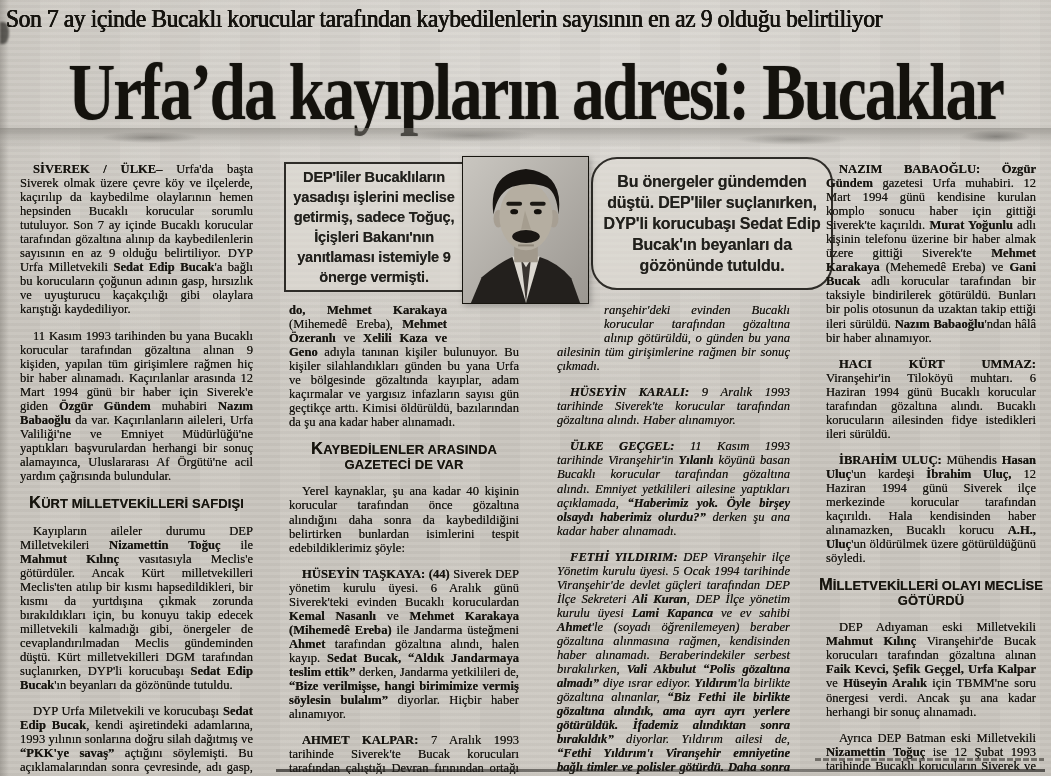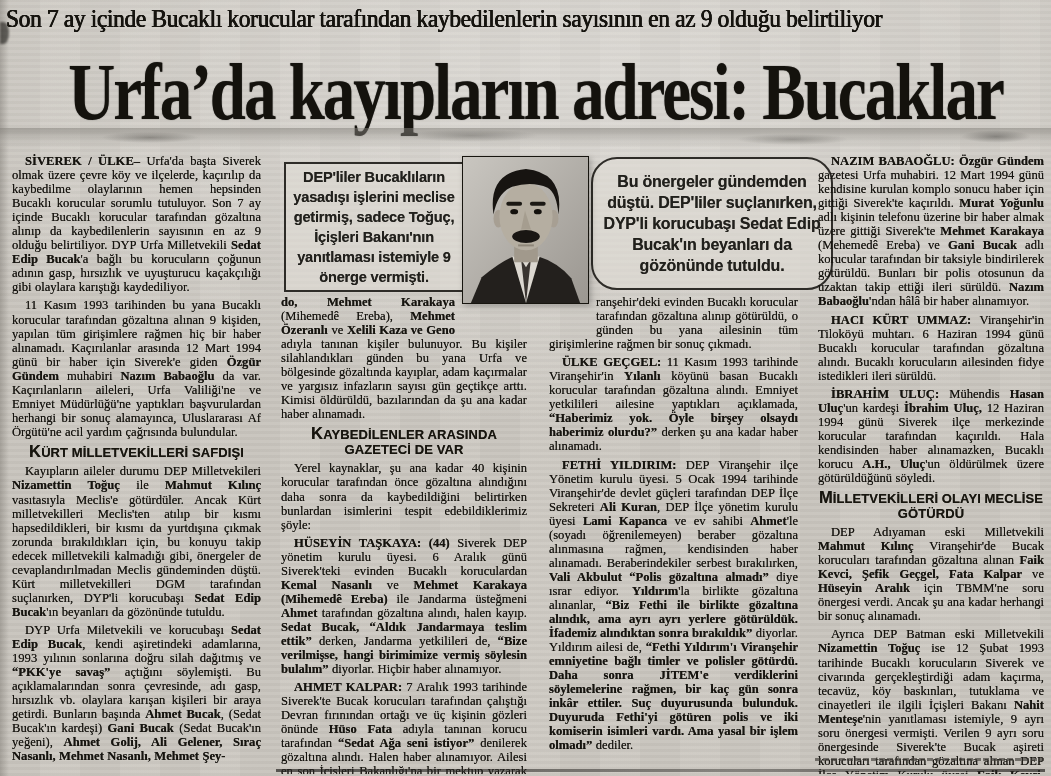--- a/index.html
+++ b/index.html
@@ -52,24 +52,24 @@
   .photo{
     position:absolute;left:462px;top:156px;width:127px;height:148px;margin:0;
     box-sizing:border-box;border:1.5px solid #17150f;background:#b3afa8;z-index:2;
     box-shadow:2px 2px 6px rgba(0,0,0,.25);
   }
   .photo svg{width:100%;height:100%;display:block;}
   .cols{position:absolute;left:8px;top:150px;right:5px;bottom:0;}
   .col{position:absolute;top:0;bottom:2px;overflow:hidden;text-align:justify;}
   .col1{left:0;width:257px;}
   .col2{left:269px;width:254px;padding-top:141px;box-sizing:border-box;}
-  .col3{left:537px;width:257px;padding-top:141px;box-sizing:border-box;}
+  .col3{left:537px;width:257px;padding-top:141px;box-sizing:border-box;font-style:italic;}
   .col4{left:806px;width:234px;}
   .para{
-    margin:4px;font-size:12.6px;line-height:14.05px;text-indent:13px;word-spacing:.2px;
+    margin:12px;font-size:12.6px;line-height:14.05px;text-indent:13px;word-spacing:.2px;
     text-shadow:0 0 .4px rgba(22,20,16,.75);
   }
   .noind{text-indent:0;}
   .cut-r{float:right;width:72px;height:29px;}
   .cut-l{float:left;width:47px;height:29px;}
   .subhead{
     margin:5px 2px 3px;font-family:"Liberation Sans",sans-serif;font-weight:700;
     font-size:13px;line-height:14.5px;text-align:center;text-indent:0;
     letter-spacing:.1px;color:#17150e;text-shadow:0 0 .4px rgba(20,18,14,.7);
   }
@@ -137,28 +137,29 @@
       </div>
     <div class="col col2">
         <p class="para noind"><span class="cut-r"></span><b>do, Mehmet Karakaya</b> (Mihemedê Ereba), <b>Mehmet Özeranlı</b> ve <b>Xelili Kaza ve Geno</b> adıyla tanınan kişiler bulunuyor. Bu kişiler silahlandıkları günden bu yana Urfa ve bölgesinde gözaltında kayıplar, adam kaçırmalar ve yargısız infazların sayısı gün geçtikçe arttı. Kimisi öldürüldü, bazılarından da şu ana kadar haber alınamadı.</p>
         <h3 class="subhead">KAYBEDİLENLER ARASINDA GAZETECİ DE VAR</h3>
         <p class="para">Yerel kaynaklar, şu ana kadar 40 kişinin korucular tarafından önce gözaltına alındığını daha sonra da kaybedildiğini belirtirken bunlardan isimlerini tespit edebildiklerimiz şöyle:</p>
         <p class="para"><b>HÜSEYİN TAŞKAYA: (44)</b> Siverek DEP yönetim kurulu üyesi. 6 Aralık günü Siverek'teki evinden Bucaklı koruculardan <b>Kemal Nasanlı</b> ve <b>Mehmet Karakaya (Mihemedê Ereba)</b> ile Jandarma üsteğmeni <b>Ahmet</b> tarafından gözaltına alındı, halen kayıp. <b>Sedat Bucak, “Aldık Jandarmaya teslim ettik”</b> derken, Jandarma yetkilileri de, <b>“Bize verilmişse, hangi birimimize vermiş söylesin bulalım”</b> diyorlar. Hiçbir haber alınamıyor.</p>
         <p class="para"><b>AHMET KALPAR:</b> 7 Aralık 1993 tarihinde Siverek'te Bucak korucuları tarafından çalıştığı Devran fırınından ortağı ve üç kişinin gözleri önünde <b>Hüso Fata</b> adıyla tanınan korucu tarafından <b>“Sedat Ağa seni istiyor”</b> denilerek gözaltına alındı. Halen haber alınamıyor. Ailesi en son İçişleri Bakanlığı'na bir mektup yazarak <b>“dirisi zaten imkansız, ölüsünü istiyoruz”</b> dedi, hala bulunamadı.</p>
       </div>
     <div class="col col3">
         <p class="para noind"><span class="cut-l"></span>ranşehir'deki evinden Bucaklı korucular tarafından gözaltına alınıp götürüldü, o günden bu yana ailesinin tüm girişimlerine rağmen bir sonuç çıkmadı.</p>
+        <p class="para"><b>HÜSEYİN KARALI:</b> 9 Aralık 1993 tarihinde Siverek'te korucular tarafından gözaltına alındı. Haber alınamıyor.</p>
         <p class="para"><b>ÜLKE GEÇGEL:</b> 11 Kasım 1993 tarihinde Viranşehir'in <b>Yılanlı</b> köyünü basan Bucaklı korucular tarafından gözaltına alındı. Emniyet yetkilileri ailesine yaptıkları açıklamada, <b>“Haberimiz yok. Öyle birşey olsaydı haberimiz olurdu?”</b> derken şu ana kadar haber alınamadı.</p>
         <p class="para"><b>FETHİ YILDIRIM:</b> DEP Viranşehir ilçe Yönetim kurulu üyesi. 5 Ocak 1994 tarihinde Viranşehir'de devlet güçleri tarafından DEP İlçe Sekreteri <b>Ali Kuran</b>, DEP İlçe yönetim kurulu üyesi <b>Lami Kapanca</b> ve ev sahibi <b>Ahmet</b>'le (soyadı öğrenilemeyen) beraber gözaltına alınmasına rağmen, kendisinden haber alınamadı. Beraberindekiler serbest bırakılırken, <b>Vali Akbulut “Polis gözaltına almadı”</b> diye ısrar ediyor. <b>Yıldırım</b>'la birlikte gözaltına alınanlar, <b>“Biz Fethi ile birlikte gözaltına alındık, ama ayrı ayrı yerlere götürüldük. İfademiz alındıktan sonra bırakıldık”</b> diyorlar. Yıldırım ailesi de, <b>“Fethi Yıldırım'ı Viranşehir emniyetine bağlı timler ve polisler götürdü. Daha sonra JİTEM'e verdiklerini söylemelerine rağmen, bir kaç gün sonra inkâr ettiler. Suç duyurusunda bulunduk. Duyuruda Fethi'yi götüren polis ve iki komiserin isimleri vardı. Ama yasal bir işlem olmadı”</b> dediler.</p>
       </div>
     <div class="col col4">
         <p class="para"><b>NAZIM BABAOĞLU: Özgür Gündem</b> gazetesi Urfa muhabiri. 12 Mart 1994 günü kendisine kurulan komplo sonucu haber için gittiği Siverek'te kaçırıldı. <b>Murat Yoğunlu</b> adlı kişinin telefonu üzerine bir haber almak üzere gittiği Siverek'te <b>Mehmet Karakaya</b> (Mehemedê Ereba) ve <b>Gani Bucak</b> adlı korucular tarafından bir taksiyle bindirilerek götürüldü. Bunları bir polis otosunun da uzaktan takip ettiği ileri sürüldü. <b>Nazım Babaoğlu</b>'ndan hâlâ bir haber alınamıyor.</p>
         <p class="para"><b>HACI KÜRT UMMAZ:</b> Viranşehir'in Tiloköyü muhtarı. 6 Haziran 1994 günü Bucaklı korucular tarafından gözaltına alındı. Bucaklı korucuların ailesinden fidye istedikleri ileri sürüldü.</p>
         <p class="para"><b>İBRAHİM ULUÇ:</b> Mühendis <b>Hasan Uluç</b>'un kardeşi <b>İbrahim Uluç,</b> 12 Haziran 1994 günü Siverek ilçe merkezinde korucular tarafından kaçırıldı. Hala kendisinden haber alınamazken, Bucaklı korucu <b>A.H., Uluç</b>'un öldürülmek üzere götürüldüğünü söyledi.</p>
         <h3 class="subhead">MİLLETVEKİLLERİ OLAYI MECLİSE GÖTÜRDÜ</h3>
-        <p class="para">DEP Adıyaman eski Milletvekili <b>Mahmut Kılınç</b> Viranşehir'de Bucak korucuları tarafından gözaltına alınan <b>Faik Kevci, Şefik Geçgel, Fata Kalpar</b> ve <b>Hüseyin Aralık</b> için TBMM'ne soru önergesi verdi. Ancak şu ana kadar herhangi bir sonuç alınamadı.</p>
+        <p class="para">DEP Adıyaman eski Milletvekili <b>Mahmut Kılınç</b> Viranşehir'de Bucak korucuları tarafından gözaltına alınan <b>Faik Kevci, Şefik Geçgel, Urfa Kalpar</b> ve <b>Hüseyin Aralık</b> için TBMM'ne soru önergesi verdi. Ancak şu ana kadar herhangi bir sonuç alınamadı.</p>
         <p class="para">Ayrıca DEP Batman eski Milletvekili <b>Nizamettin Toğuç</b> ise 12 Şubat 1993 tarihinde Bucaklı korucuların Siverek ve civarında gerçekleştirdiği adam kaçırma, tecavüz, köy baskınları, tutuklama ve cinayetleri ile ilgili İçişleri Bakanı <b>Nahit Menteşe</b>'nin yanıtlaması istemiyle, 9 ayrı soru önergesi vermişti. Verilen 9 ayrı soru önergesinde Siverek'te Bucak aşireti korucuları tarafından gözaltına alınan DEP İlçe Yönetim Kurulu üyesi <b>Faik Kevci, Hüseyin Karalı, Şefik Geçgel</b> ve <b>Ahmet Kalpar</b>'ın bulunması için soruşturmanın başlatılıp başlatılmadığı sorusu TBMM'nin gündemine getirilmişti.</p>
       </div>
   </div>
 
   <div class="end-rule"></div>
   <div class="bottom-rule"></div>
 </div>
 
 </body></html>

